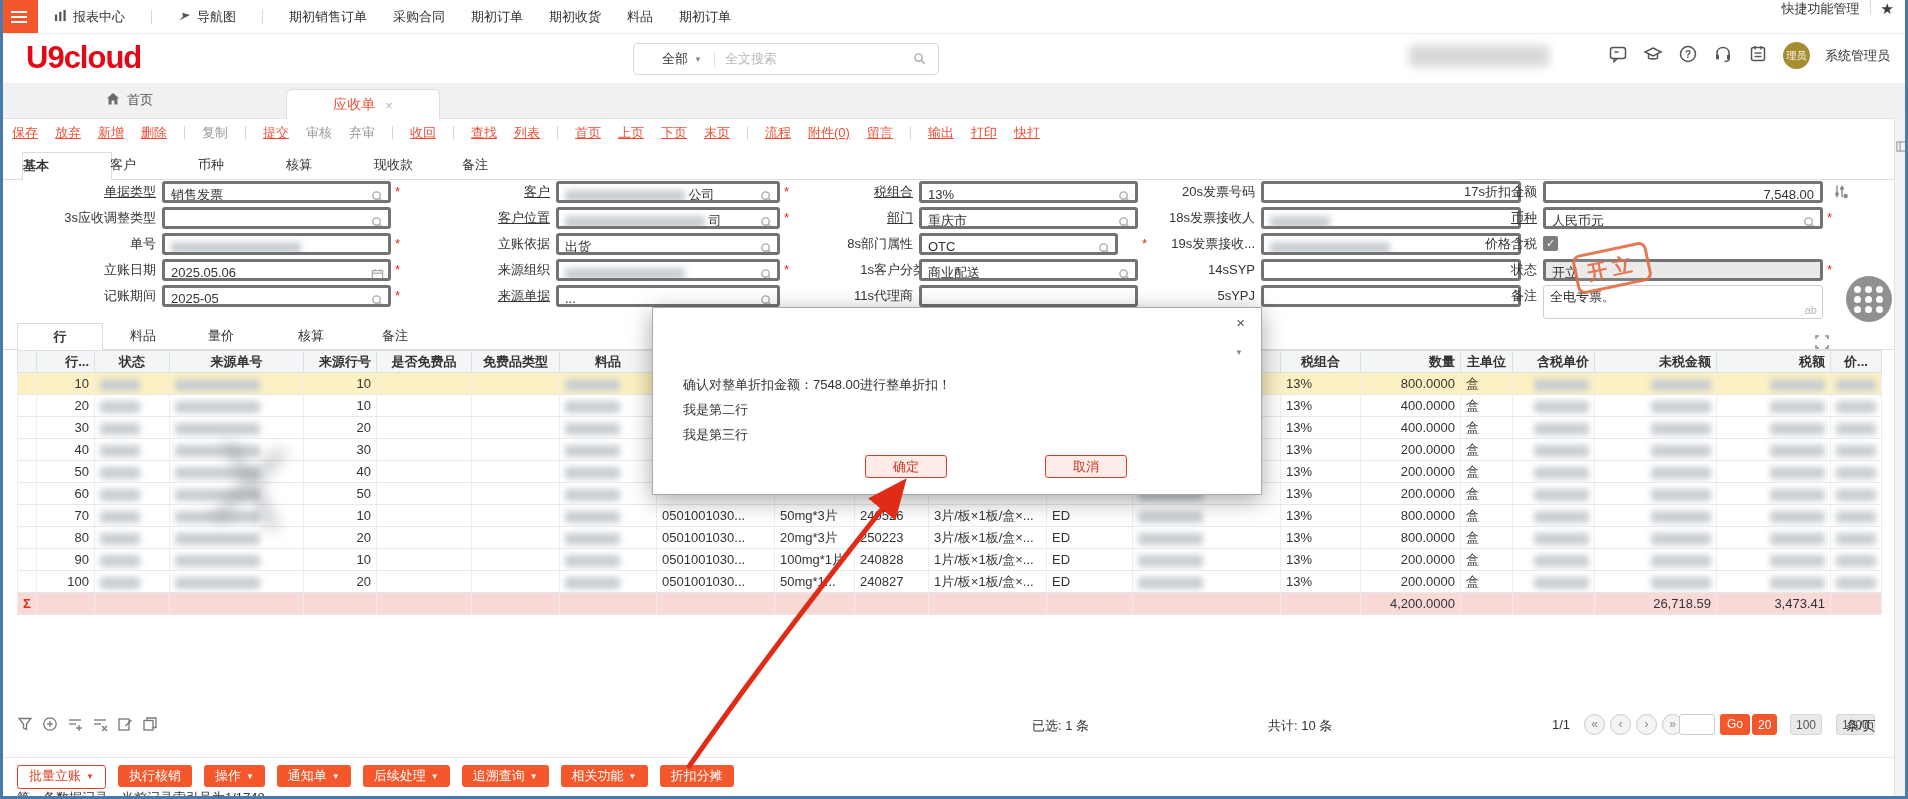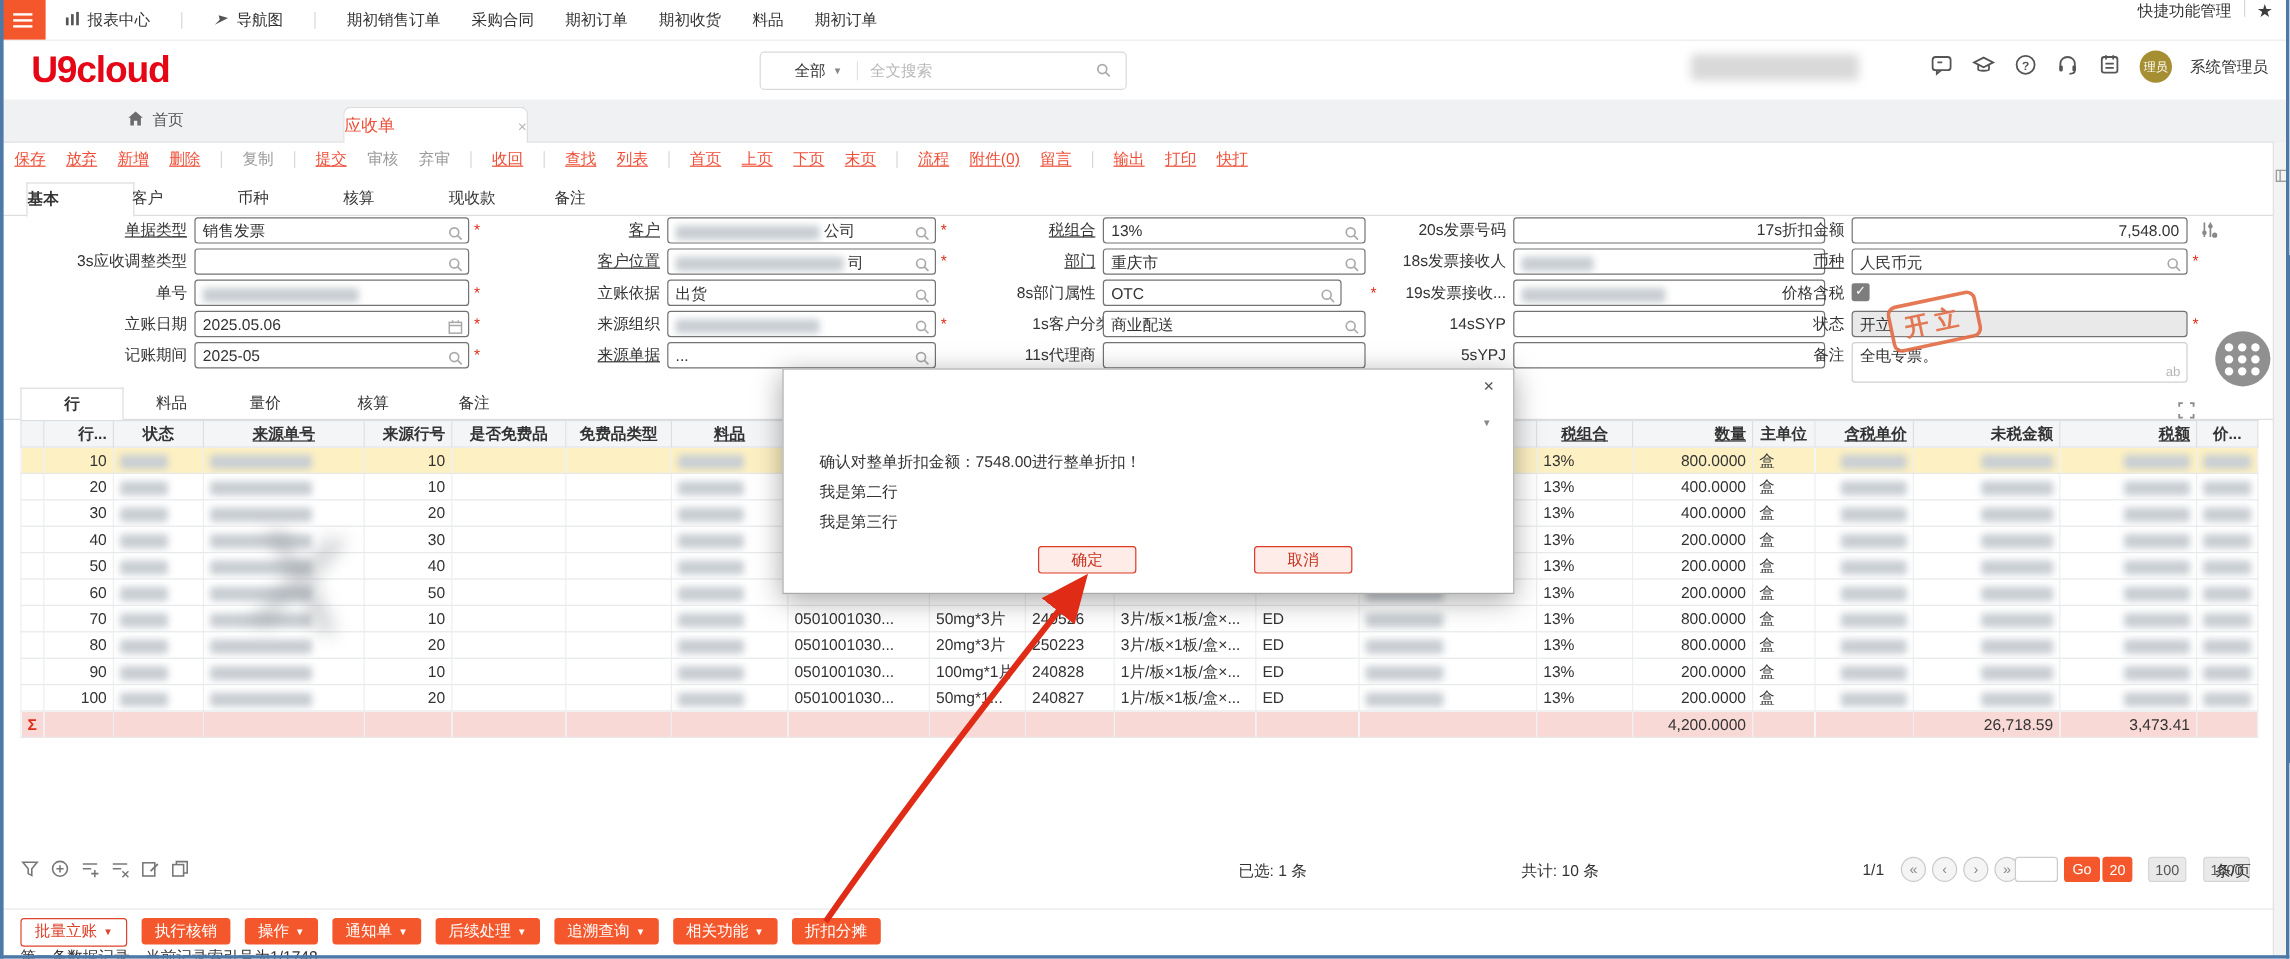--- a/index.html
+++ b/index.html
@@ -28,53 +28,53 @@
   .search-sep{width:1px;height:16px;background:#e3e3e3;margin:0 10px 0 12px}
   .placeholder{color:#b8b8b8}
   .search-mag{position:absolute;right:12px;top:8px}
   .hdr-icons{position:absolute;right:18px;top:8px;display:flex;align-items:center;gap:15px}
   .blurbox{height:22px;width:140px;background:#d9d9d9;border-radius:3px;filter:blur(4px);margin-right:44px}
   .avatar{width:27px;height:27px;border-radius:50%;background:#a68f33;color:#fff;font-size:10px;display:flex;align-items:center;justify-content:center}
   .uname{color:#333}
   
   .tabstrip{position:absolute;left:0;top:83px;width:1908px;height:35px;background:#f0f1f2;border-bottom:1px solid #e2e2e2}
   .home-tab{position:absolute;left:106px;top:8px;display:flex;align-items:center;gap:7px;color:#555;cursor:pointer}
-  .doc-tab{position:absolute;left:286px;top:6px;width:152px;height:30px;background:#fff;border:1px solid #ddd;border-bottom:none;border-radius:6px 6px 0 0;display:flex;align-items:center;justify-content:space-between;gap:10px;cursor:pointer}
+  .doc-tab{position:absolute;left:286px;top:6px;width:152px;height:30px;background:#fff;border:1px solid #ddd;border-bottom:none;border-radius:6px 6px 0 0;display:flex;align-items:center;justify-content:center;gap:10px;cursor:pointer}
   .doc-tab .t{color:#ee4f38;font-size:14px}
   .doc-tab .x{color:#b5b5b5;font-size:13px;cursor:pointer}
   
   .toolbar{position:absolute;left:12px;top:119px;width:1880px;height:28px;display:flex;align-items:center;gap:17px;background:#fff}
   .tb-link{color:#ee4f38;text-decoration:underline;cursor:pointer;white-space:nowrap}
   .tb-link.dis{color:#9a9a9a;text-decoration:none;cursor:default}
   
   .formtabs{position:absolute;left:0;top:152px;width:1908px;height:27px;border-bottom:1px solid #ddd}
   .ftab{position:absolute;top:0;height:26px;width:88px;text-align:left;line-height:26px;color:#333;cursor:pointer}
   .ftab.active{background:#fff;border:1px solid #ddd;border-bottom:1px solid #fff;font-weight:bold;height:27px}
   .flabel{position:absolute;width:170px;text-align:right;line-height:22px;color:#333;white-space:nowrap;overflow:hidden}
   .flabel.link{text-decoration:underline;cursor:pointer}
-  .ffield{position:absolute;height:22px;border:1px solid #737373;border-radius:3px;background:#fff;line-height:22px;padding:0 32px 0 6px;box-sizing:border-box;font-size:13px;white-space:nowrap;overflow:hidden}
+  .ffield{position:absolute;height:22px;border:3px solid #737373;border-radius:3px;background:#fff;line-height:22px;padding:0 32px 0 6px;box-sizing:border-box;font-size:13px;white-space:nowrap;overflow:hidden}
   .ffield.noicon{padding-right:6px}
   .ffield.dis{background:#e9e9e9}
   .ffield.ar{text-align:right}
   .fmag{position:absolute;right:4px;top:4px}
   .fstar{position:absolute;color:#e02b16;font-size:13px;line-height:22px}
   .blur{display:inline-block;height:12px;background:#c9ced3;border-radius:2px;filter:blur(3px);vertical-align:middle}
   .fcheck{position:absolute;width:15px;height:15px;background:#7d7d7d;border-radius:2px;color:#fff;font-size:11px;text-align:center;line-height:15px}
   .ftextarea{position:absolute;border:1px solid #cfcfcf;border-radius:3px;background:#fff;padding:2px 6px;box-sizing:border-box;font-size:13px}
   .ta-corner{position:absolute;right:5px;bottom:2px;color:#b5b5b5;font-size:11px}
   .stamp{position:absolute;left:1574px;top:248px;width:70px;height:34px;border:3px solid #e46e47;border-radius:8px;color:#e46e47;font-size:20px;font-weight:bold;letter-spacing:5px;display:flex;align-items:center;justify-content:center;transform:rotate(-12deg);opacity:.92;z-index:8;background:rgba(255,255,255,.1)}
   .adj-icon{position:absolute}
   
   .gridtabs{position:absolute;left:0;top:322px;width:1908px;height:27px;border-bottom:1px solid #ddd}
   .gtab{position:absolute;top:1px;height:26px;width:84px;text-align:center;line-height:26px;color:#333;cursor:pointer}
   .gtab.active{background:#fff;border:1px solid #ddd;border-bottom:1px solid #fff;font-weight:bold}
   
   .grid-table{position:absolute;left:17px;top:350px;border-collapse:collapse;table-layout:fixed;background:#fff;z-index:2}
   .grid-table th{height:21px;background:#f4f5f7;border:1px solid #dcdfe2;font-weight:bold;font-size:13px;color:#333;padding:0 5px;white-space:nowrap;overflow:hidden}
-  .grid-table th.hu{text-decoration:underline}
+  .grid-table th.hu{}
   .grid-table td{height:21px;border:1px solid #eceef0;border-bottom:1px solid #e6e8ea;padding:0 5px;font-size:13px;white-space:nowrap;overflow:hidden}
   .grid-table .ar{text-align:right}
   .grid-table tr.sel-row td{background:#fdf1c3}
   .grid-table tr.sum-row td{background:#f9d9d6}
   .sum-sign{color:#e02b16;font-weight:bold;font-size:14px}
   .watermark{position:absolute;left:175px;top:395px;width:150px;height:180px;color:#8e9298;font-size:115px;font-weight:bold;filter:blur(7px);opacity:.4;z-index:3;display:flex;align-items:center;justify-content:center;transform:rotate(8deg);pointer-events:none}
   .corner-expand{position:absolute;left:1814px;top:334px;z-index:4;cursor:pointer}
   .dots-handle{position:absolute;left:1846px;top:276px;width:46px;height:46px;border-radius:50%;background:#818181;opacity:.88;z-index:40;display:grid;grid-template-columns:repeat(3,8px);grid-gap:3px;align-content:center;justify-content:center;cursor:grab}
   .dots-handle i{width:7px;height:7px;border-radius:50%;background:#fff;display:block}
   .rightstrip{position:absolute;left:1894px;top:118px;width:14px;height:680px;background:#f3f3f3;border-left:1px solid #e2e2e2;z-index:6}

